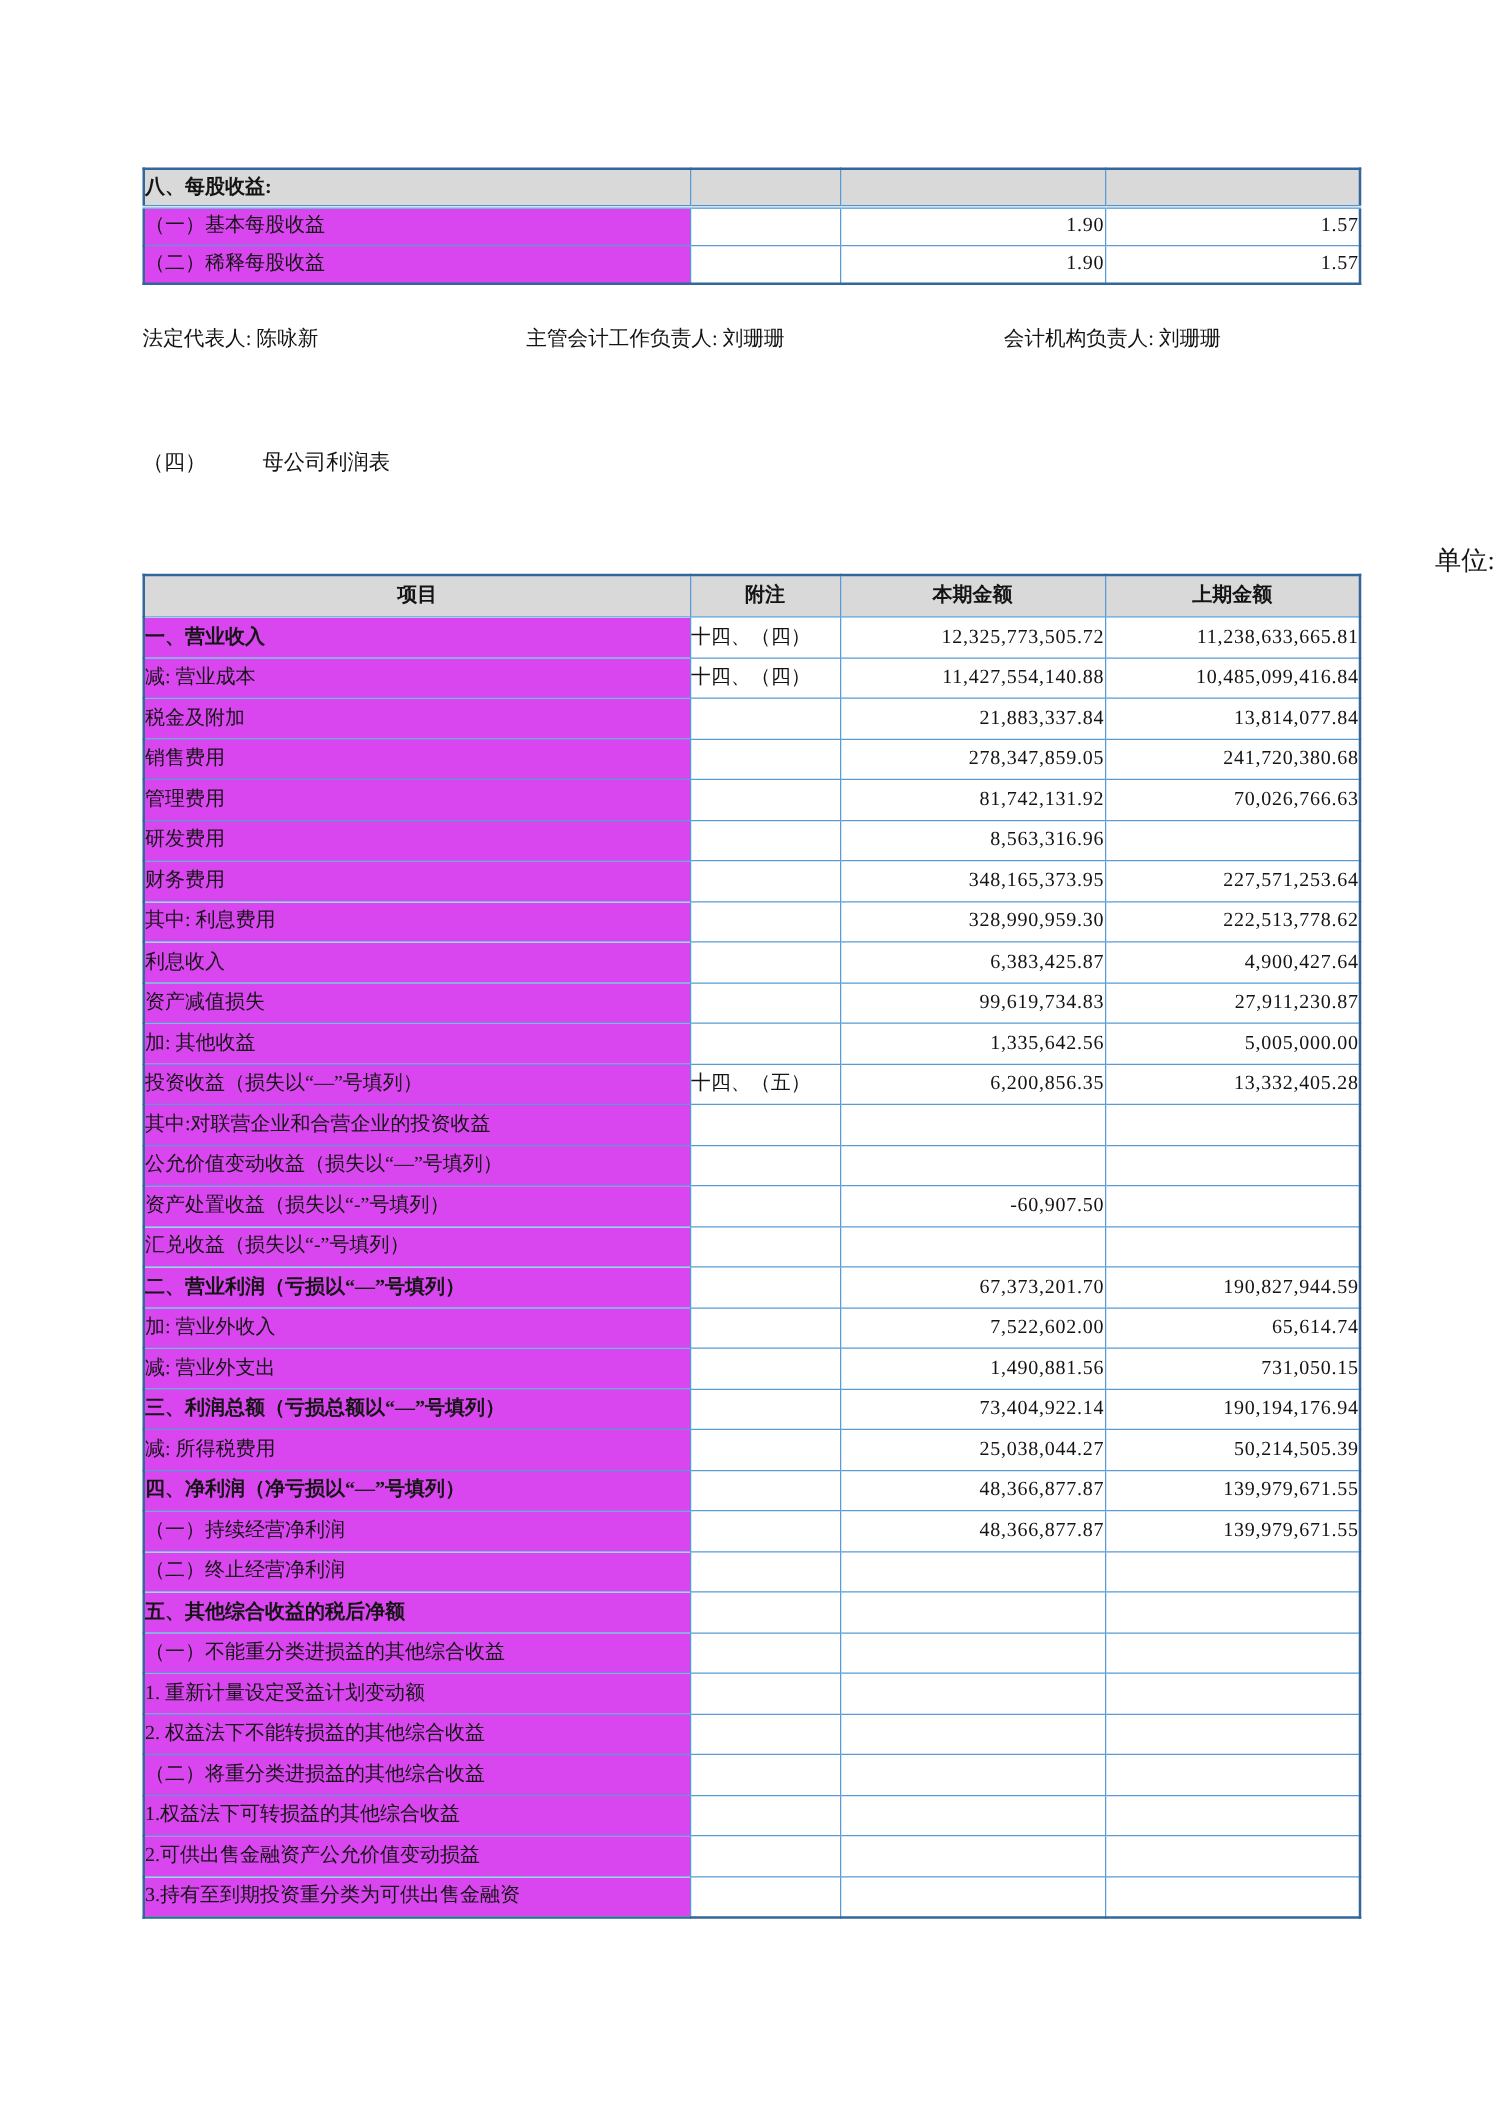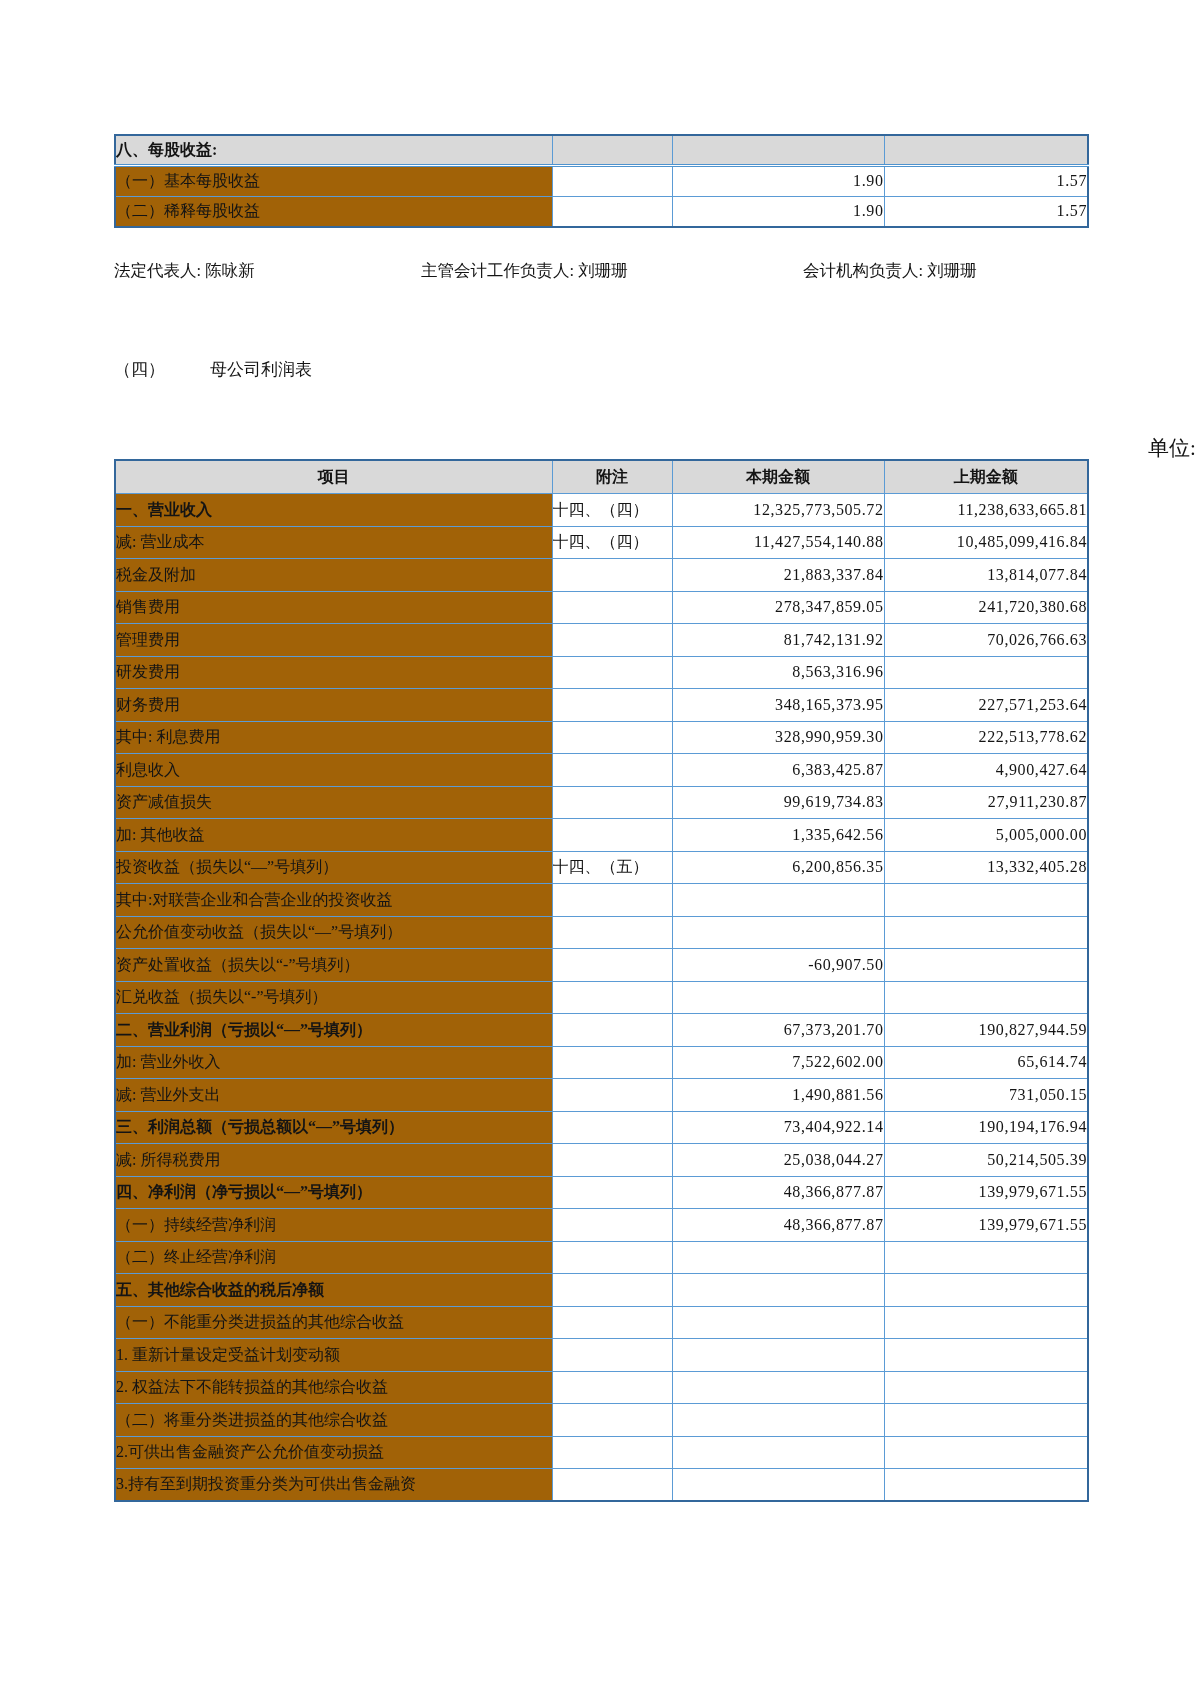--- a/index.html
+++ b/index.html
@@ -19,21 +19,21 @@
   .tbl td,.tbl th{
     border:1px solid #5b9bd5;font-size:16px;line-height:1.15;
     overflow:hidden;white-space:nowrap;padding:0;box-sizing:border-box;
   }
   .tbl td{height:32.5px}
   .eps td{height:30.5px}
   thead th{
     background:#d9d9d9;font-weight:bold;text-align:center;height:34px;
     border-bottom:3px double #4f93ce;
   }
-  .c-label{background:#a16207;text-align:left;padding-left:8px;}
+  .c-label{background:#d946ef;text-align:left;padding-left:8px;}
   .gray-row td{background:#d9d9d9;}
   .sep td{border-bottom:3px double #4f93ce;}
   .c-note{text-align:left;}
   .c-num{text-align:right;padding-right:12px;letter-spacing:.6px;}
   .bold{font-weight:bold;}
   .ind-sub{padding-left:50px;}
   .ind-subsub{padding-left:116px;}
   .ind-paren{padding-left:13px;}
   .ind-num{padding-left:5px;}
   .eps-table{margin-top:134px;}
@@ -278,20 +278,26 @@
           <td class="c-num"></td>
           <td class="c-num"></td>
         </tr>
         <tr>
           <td class="c-label ind-paren">（二）将重分类进损益的其他综合收益</td>
           <td class="c-note"></td>
           <td class="c-num"></td>
           <td class="c-num"></td>
         </tr>
         <tr>
+          <td class="c-label ind-num">1.权益法下可转损益的其他综合收益</td>
+          <td class="c-note"></td>
+          <td class="c-num"></td>
+          <td class="c-num"></td>
+        </tr>
+        <tr>
           <td class="c-label ind-num">2.可供出售金融资产公允价值变动损益</td>
           <td class="c-note"></td>
           <td class="c-num"></td>
           <td class="c-num"></td>
         </tr>
         <tr>
           <td class="c-label ind-num">3.持有至到期投资重分类为可供出售金融资</td>
           <td class="c-note"></td>
           <td class="c-num"></td>
           <td class="c-num"></td>

